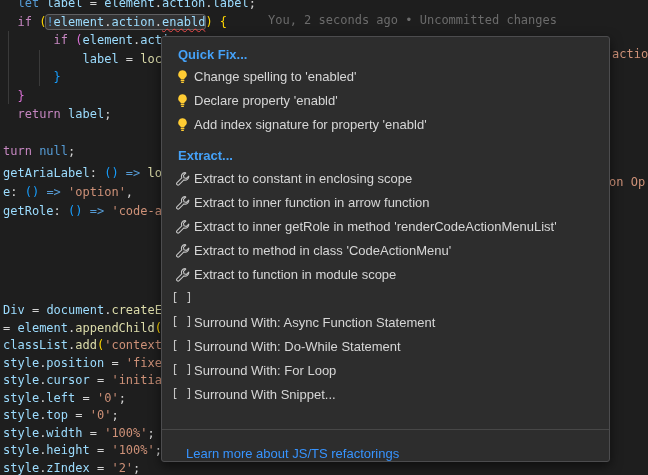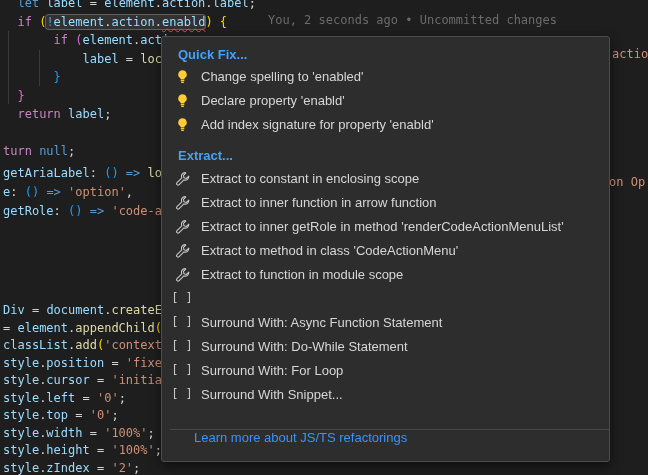--- a/index.html
+++ b/index.html
@@ -31,26 +31,26 @@
   #iguide1{left:8px;top:31px;height:73px;}
   #iguide2{left:39px;top:50px;height:36px;}
   
   .menu{position:absolute;left:161px;top:36px;width:449px;height:426px;box-sizing:border-box;
         background:#2d2d2d;border:1px solid #4c4c4e;border-radius:3px;
         box-shadow:0 4px 12px rgba(0,0,0,.55);z-index:10;}
   .menu-body{padding-top:7px;}
   .group-header{height:20px;padding:0 16px;display:flex;align-items:center;
                 font-size:13px;font-weight:bold;color:#45A1F7;}
   .menu-group + .menu-group .group-header{height:27px;align-items:flex-end;padding-bottom:3px;}
-  .menu-item{height:24px;display:flex;align-items:center;gap:11px;padding:0 12px;
+  .menu-item{height:24px;display:flex;align-items:center;gap:4px;padding:0 12px;
              font-size:13px;color:#d6d6d6;cursor:pointer;}
   .icon-slot{width:16px;height:16px;flex:none;display:flex;align-items:center;justify-content:center;}
   .brackets-glyph{font:12px "DejaVu Sans Mono",monospace;color:#c5c5c5;white-space:pre;}
-  .menu-footer{position:absolute;left:8px;right:0;bottom:0;height:32px;border-top:1px solid #474747;
-               display:flex;align-items:flex-start;padding:0 24px;box-sizing:border-box;}
+  .menu-footer{position:absolute;left:0;right:0;bottom:0;height:32px;border-top:1px solid #474747;
+               display:flex;align-items:flex-end;padding:0 24px;box-sizing:border-box;}
   .menu-footer a{color:#3794ff;font-size:13px;text-decoration:none;cursor:pointer;}
 </style>
 </head>
 <body>
 
 <div class="screen">
 
   <div>
     <div class="iguide" id="iguide1"></div>
     <div class="iguide" id="iguide2"></div>

